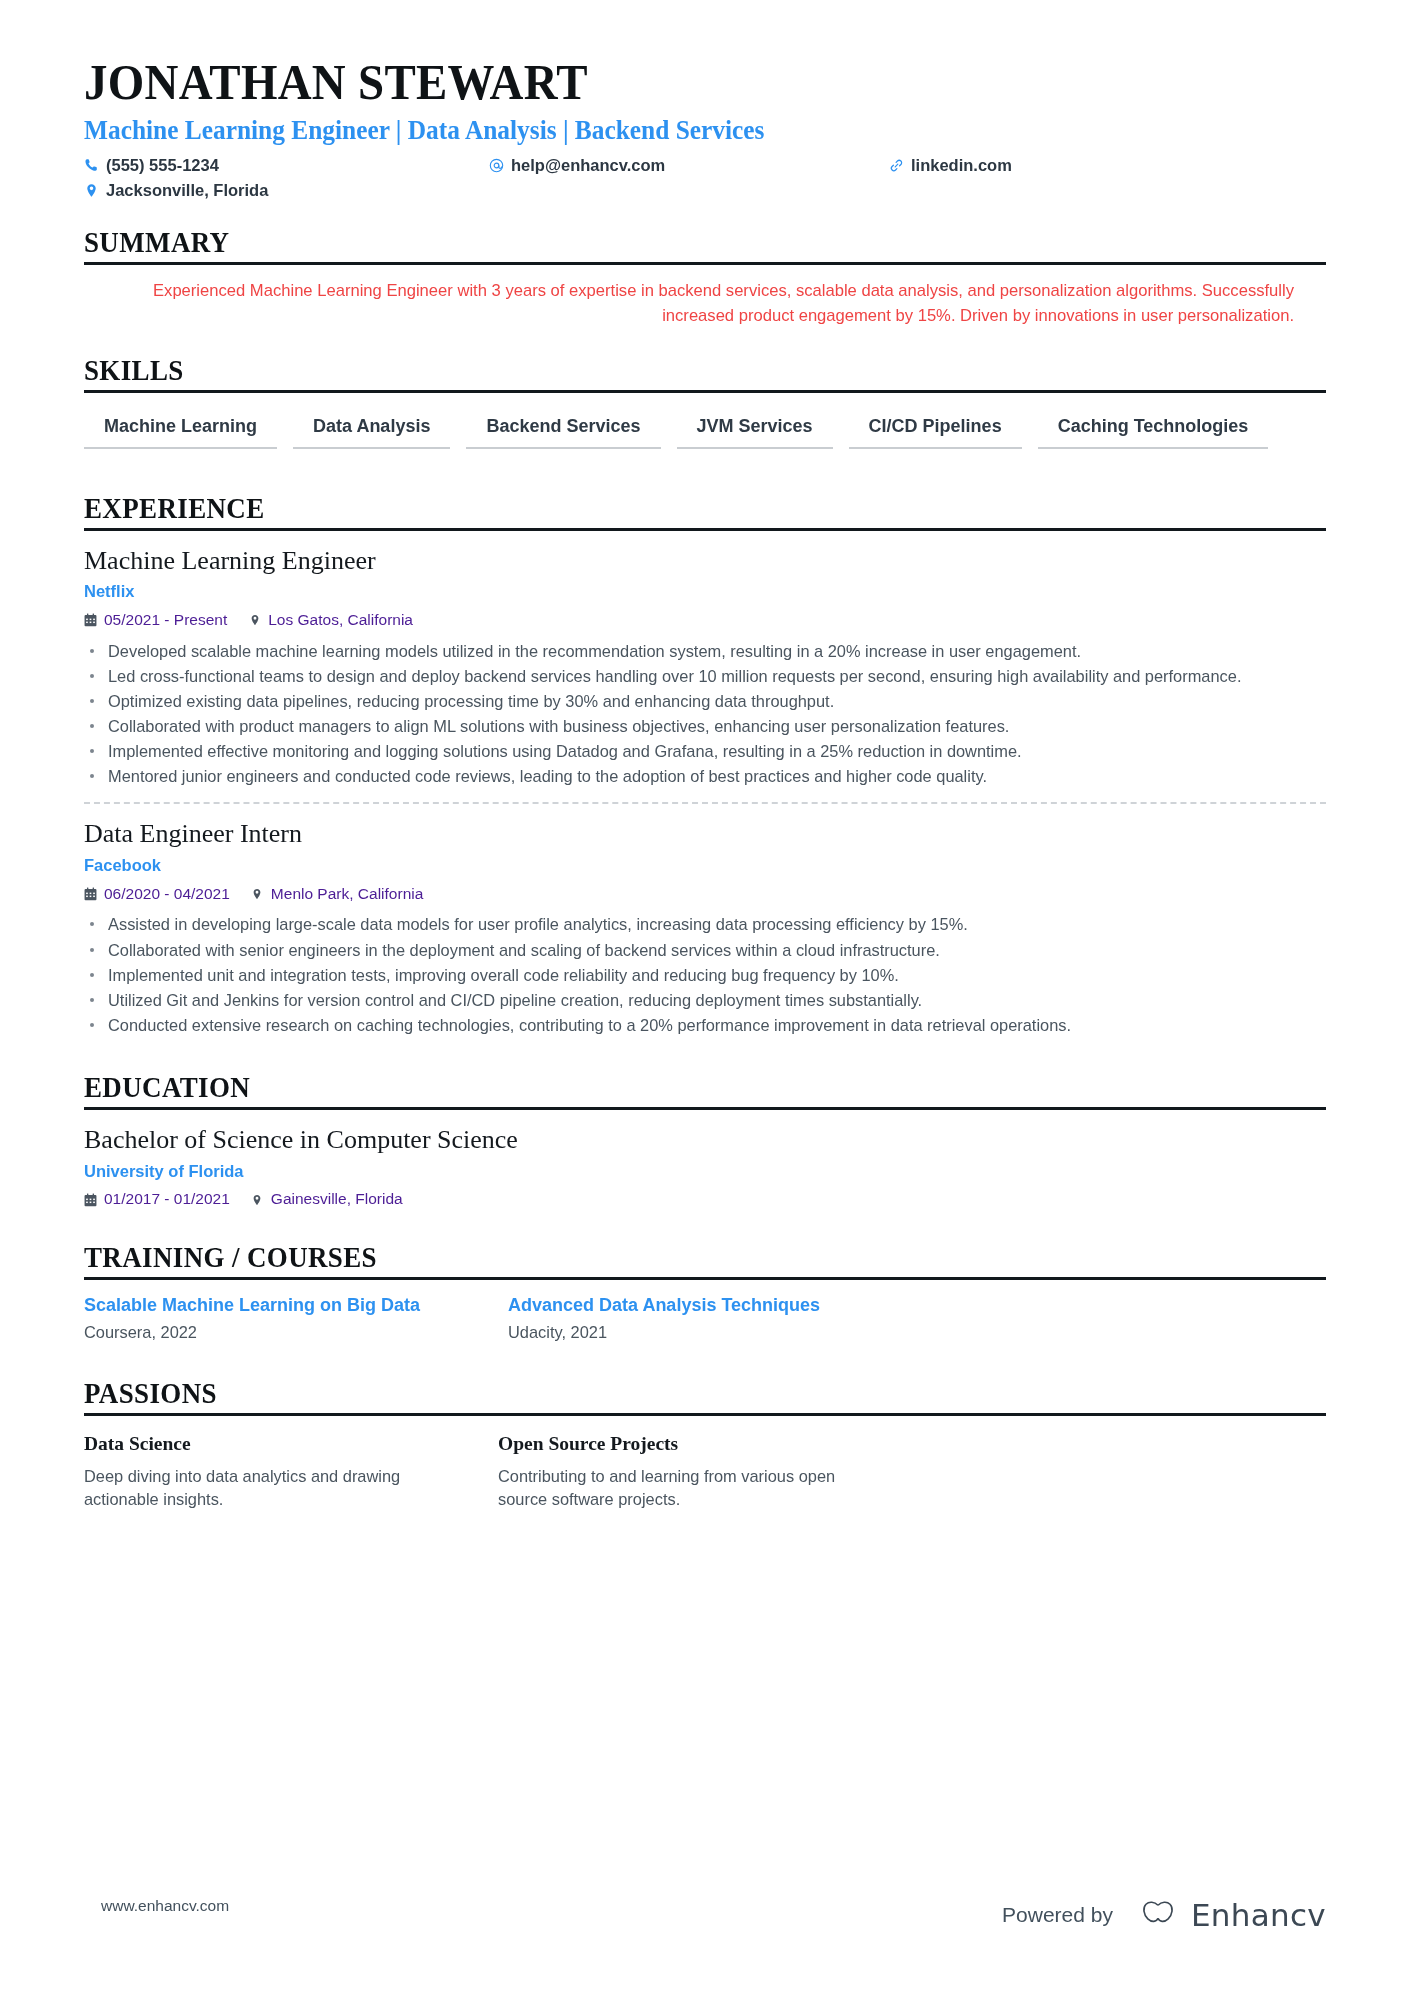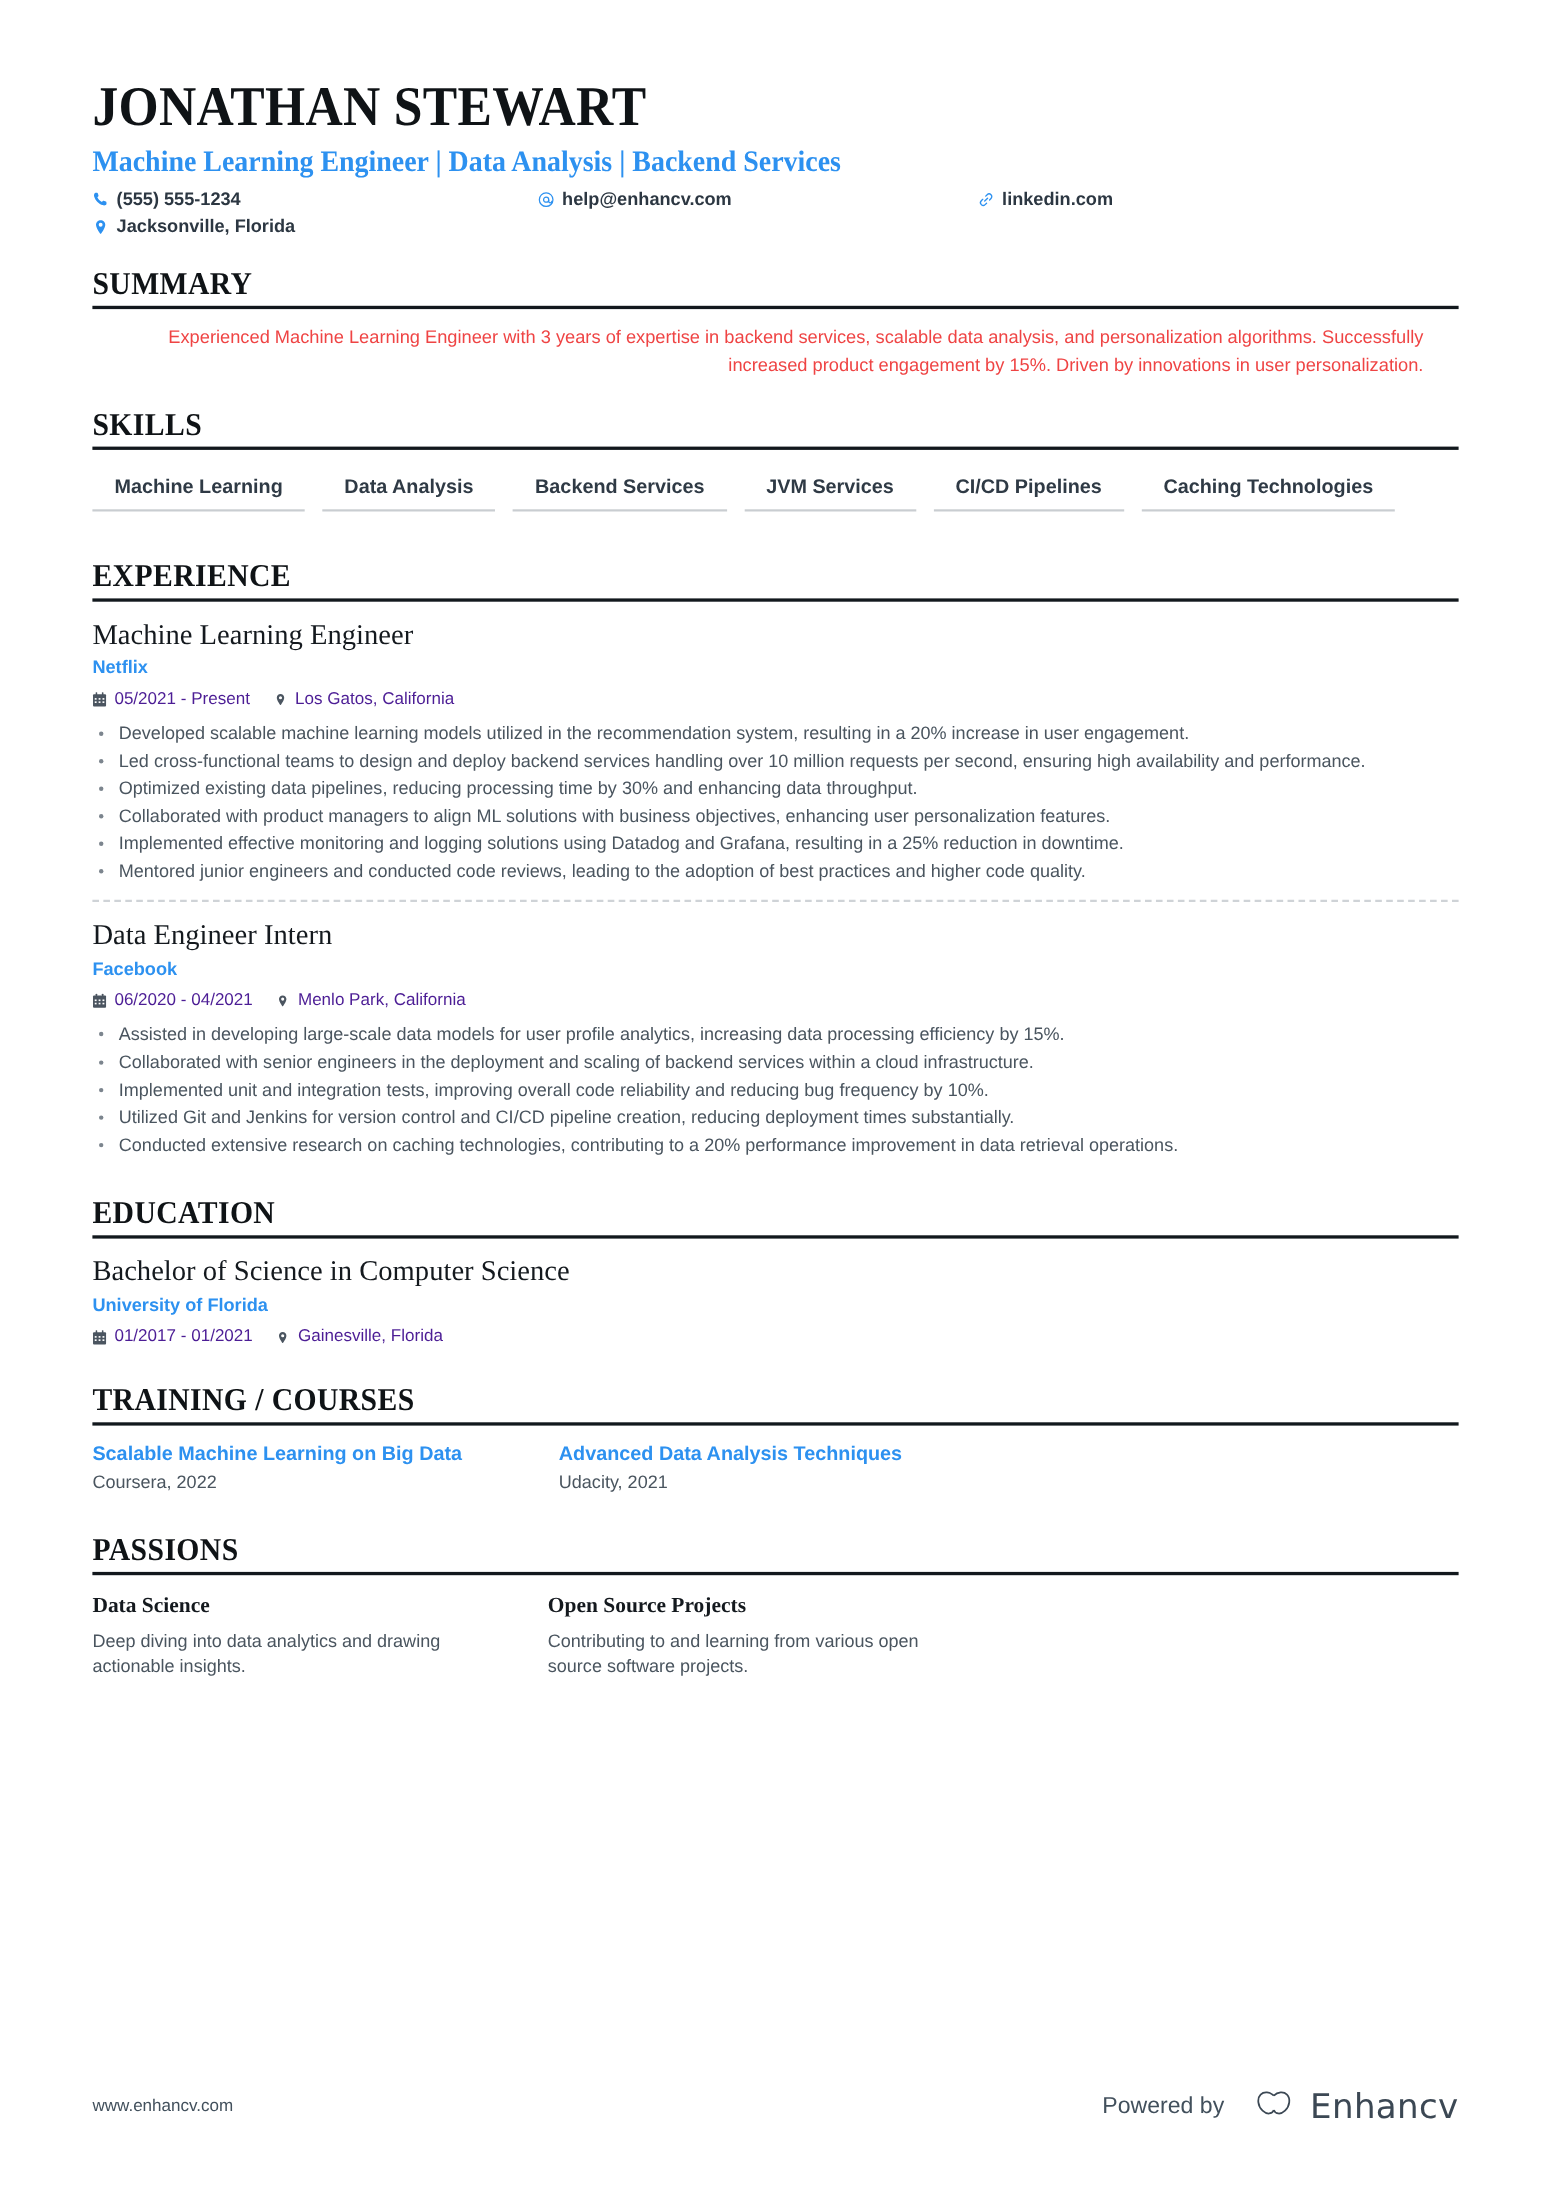--- a/index.html
+++ b/index.html
@@ -13,21 +13,21 @@
     -webkit-font-smoothing: antialiased;
   }
   .page {
     position: relative;
     width: 1410px;
     height: 1995px;
     padding: 0 84px;
   }
 
   
-  .header { padding-top: 72px; }
+  .header { padding-top: 56px; }
   .full-name {
     font-family: "Liberation Serif", serif;
     font-weight: bold;
     font-size: 51px;
     line-height: 1.04;
     letter-spacing: 0.3px;
     color: #0f1316;
     margin: 0;
     transform: scaleX(0.92);
     transform-origin: left center;
@@ -223,25 +223,24 @@
     font-size: 16.4px;
     color: #4a555f;
     line-height: 1.43;
     margin-top: 8px;
     max-width: 368px;
   }
 
   
   .footer {
     position: absolute;
-    left: 84px;
+    left: 101px;
     right: 84px;
     bottom: 62px;
     display: flex;
-    align-items: center;
     justify-content: space-between;
   }
   .footer-url {
     font-size: 15.5px;
     color: #42505c;
   }
   .footer-right {
     display: flex;
     align-items: center;
     gap: 22px;

